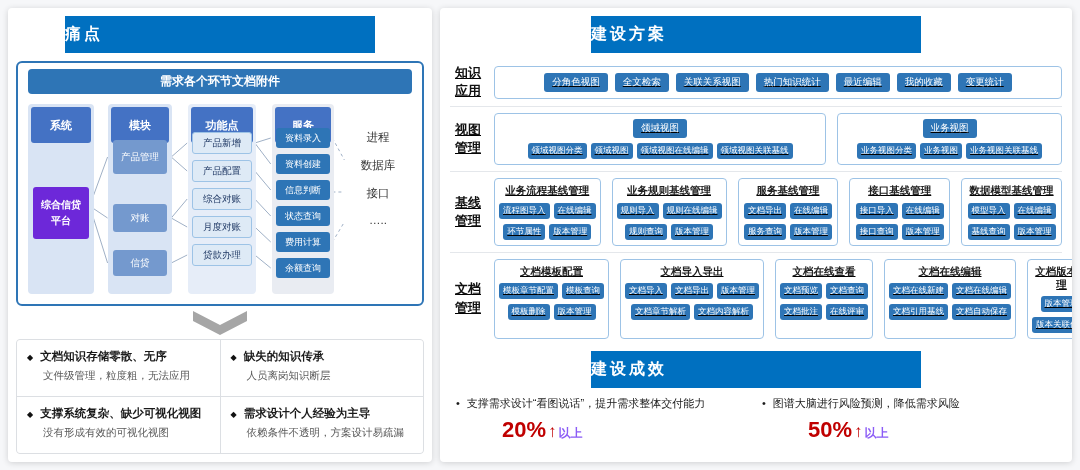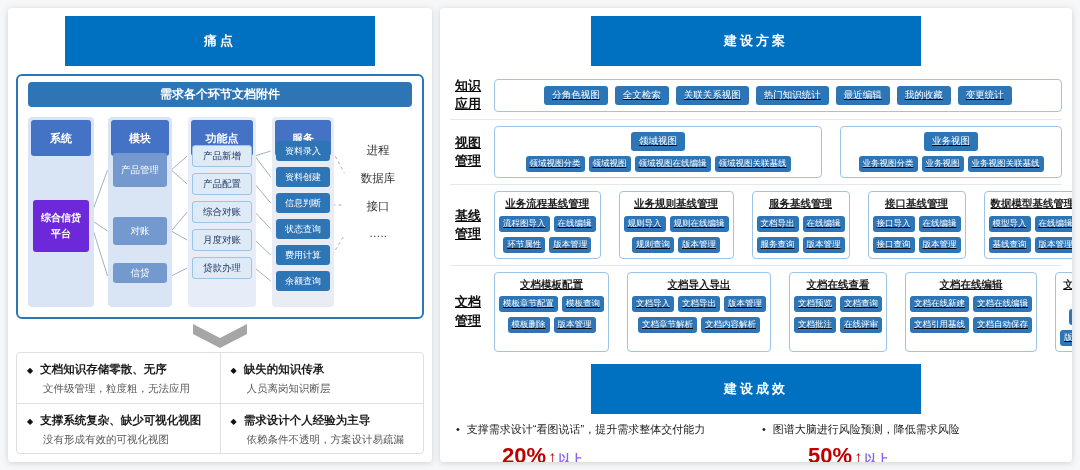--- a/index.html
+++ b/index.html
@@ -11,22 +11,22 @@
   .stage { width:1080px; height:470px; display:flex; gap:8px; padding:8px; }
   .card {
     background:#fff; border-radius:4px;
     box-shadow:0 1px 6px rgba(0,0,0,.16);
     display:flex; flex-direction:column; overflow:hidden;
   }
   .card-left  { flex:0 0 424px; padding:8px; }
   .card-right { flex:1; padding:8px 10px; }
 
   .bar {
-    background:#0070C0; color:#fff; font-weight:bold; font-size:13px;
-    text-align:center; padding:16px 0; align-self:center; letter-spacing:3px;
+    background:#0070C0; color:#fff; font-weight:bold; font-size:16px;
+    padding:8px 0; align-self:center; letter-spacing:3px;
   }
   .bar-left { width:310px; }
   .bar-right { width:330px; }
 
   
   .diagram { margin-top:8px; border:2px solid #2E75B6; border-radius:6px; padding:6px; }
   .diagram-title {
     background:#2E75B6; color:#fff; font-weight:bold; font-size:12px;
     text-align:center; padding:4px 0; border-radius:4px; margin:0 4px 6px;
   }
@@ -44,21 +44,21 @@
     display:flex; align-items:center; justify-content:center; border-radius:3px; margin:3px;
   }
   .platform {
     margin:44px 5px 0; background:#6d28d9; color:#fff; font-size:10px; font-weight:bold;
     text-align:center; padding:10px 4px; border-radius:3px; line-height:1.6;
   }
   .mod-item {
     position:absolute; left:5px; right:5px; background:#7499CE; color:#fff; font-size:9.5px;
     display:flex; align-items:center; justify-content:center; border-radius:3px;text-align:center;
   }
-  .mod-0 { top:36px; height:34px; } .mod-1 { top:100px; height:28px; } .mod-2 { top:146px; height:20px; }
+  .mod-0 { top:36px; height:34px; } .mod-1 { top:100px; height:28px; } .mod-2 { top:146px; height:26px; }
   .fun-item {
     position:absolute; left:4px; right:4px; height:22px; background:#DEEAF6;
     border:1px solid #9DC3E6; color:#1F3864; font-size:9.5px;
     display:flex; align-items:center; justify-content:center; border-radius:3px;
   }
   .fun-0{top:28px;} .fun-1{top:56px;} .fun-2{top:84px;} .fun-3{top:112px;} .fun-4{top:140px;}
   .srv-item {
     position:absolute; left:4px; right:4px; height:20px; background:#2E75B6; color:#fff;
     font-size:9px; display:flex; align-items:center; justify-content:center; border-radius:3px;
   }
@@ -88,21 +88,21 @@
   }
   .panel {
     flex:1; border:1px solid #9DC3E6; border-radius:4px; padding:6px 4px;
     display:flex; gap:7px; justify-content:center; align-items:center;
   }
   .btn {
     background:#2E75B6; color:#fff; font-size:9.5px; padding:3px 8px; border:none;
     border-radius:3px; white-space:nowrap; cursor:pointer; font-family:inherit;
   }
   .btn.small { font-size:8.5px; padding:2px 4px; }
-  .groups { flex:1; display:flex; gap:18px; align-items:stretch; }
+  .groups { flex:1; display:flex; gap:11px; align-items:stretch; }
   .group {
     border:1px solid #9DC3E6; border-radius:4px; padding:5px 4px;
     display:flex; flex-direction:column; align-items:center; gap:5px; justify-content:flex-start;
   }
   .group-title { font-size:10.5px; font-weight:bold; color:#222; text-align:center; line-height:1.25; }
   .btn-row { display:flex; gap:4px; justify-content:center; }
   .g-view-0 { flex:1.5; } .g-view-1 { flex:1; }
   .g-eq { flex:1; }
   .g-doc-0 { flex:1.05; } .g-doc-1 { flex:1.3; } .g-doc-2 { flex:1; } .g-doc-3 { flex:1.12; } .g-doc-4 { flex:0.78; }
   .bar-results { margin-top:6px; }

